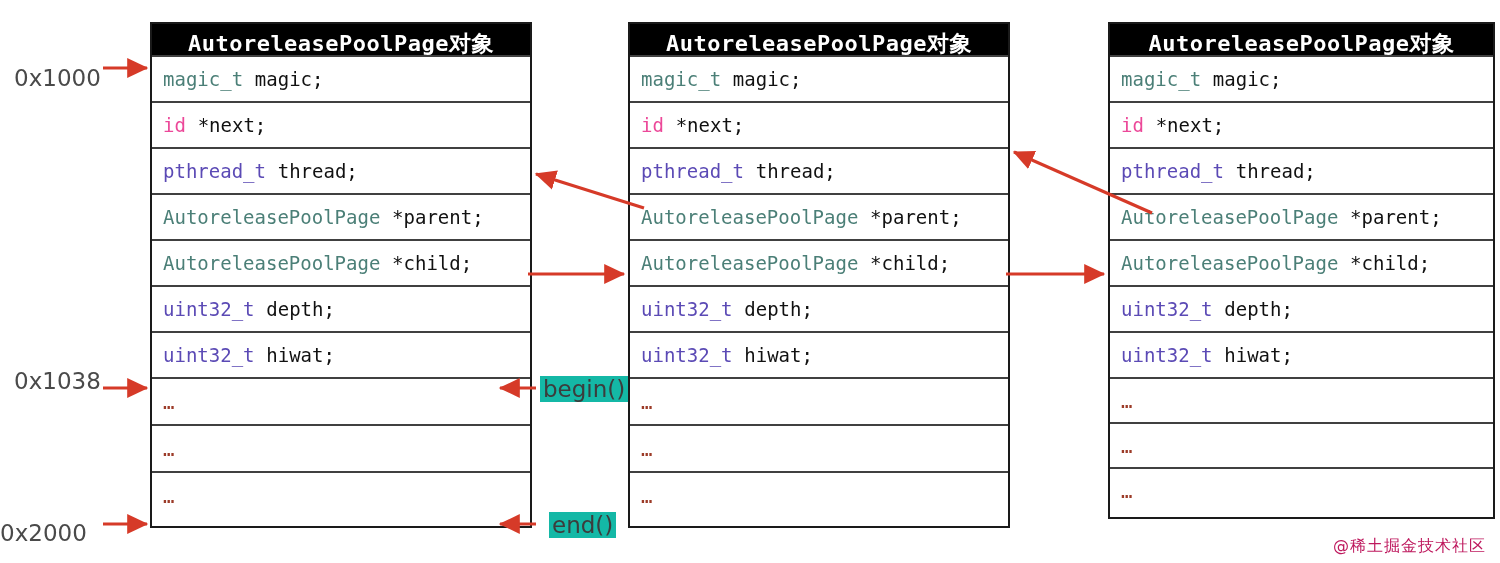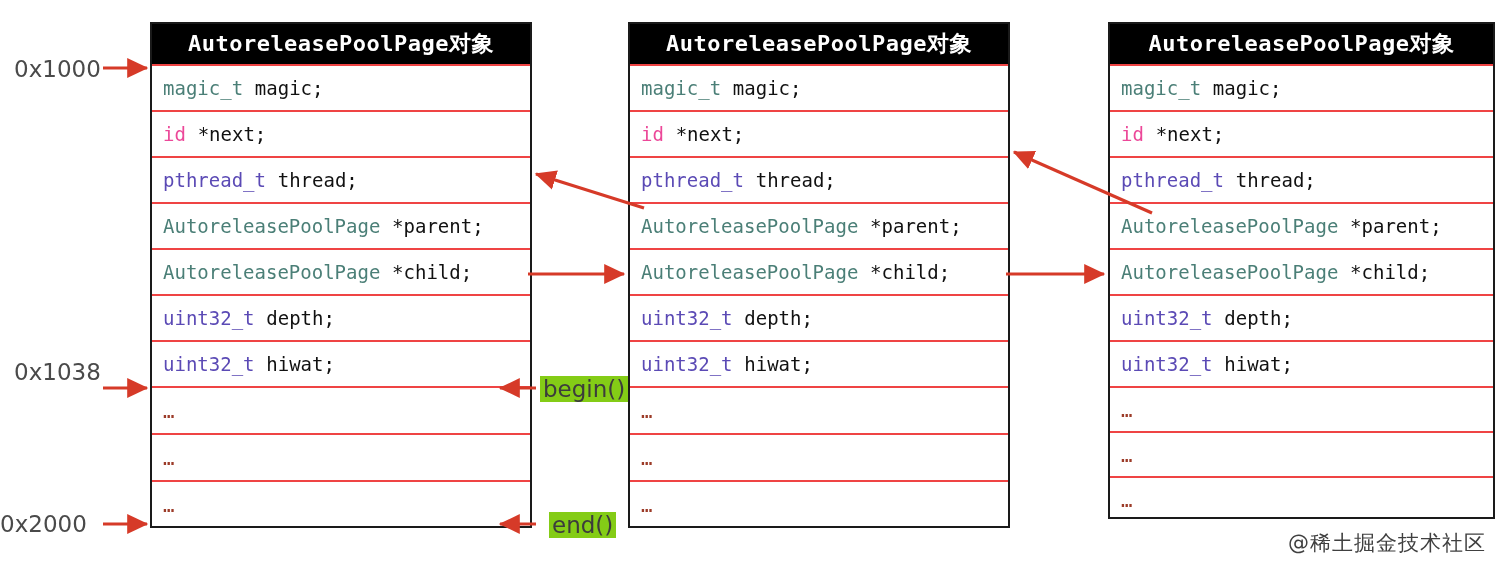--- a/index.html
+++ b/index.html
@@ -23,44 +23,45 @@
   }
 
   
   .addr {
     position: absolute;
     font-family: "DejaVu Sans", sans-serif;
     font-size: 23px;
     color: #4a4a4a;
     letter-spacing: 0px;
     white-space: nowrap;
+    margin-top: 9px;
   }
 
   
   .page-box {
     position: absolute;
     border: 2px solid #1a1a1a;
     box-sizing: border-box;
     background: #ffffff;
   }
   .box-header {
     background: #000000;
     color: #ffffff;
     font-family: "DejaVu Sans Mono", monospace;
     font-size: 22px;
     font-weight: bold;
     text-align: center;
     line-height: 40px;
-    height: 40px;
+    height: 31px;
     letter-spacing: 0.5px;
     white-space: nowrap;
     overflow: hidden;
   }
   .row {
-    border-top: 2px solid #ef4444;
+    border-top: 2px solid #404040;
     box-sizing: border-box;
     font-family: "DejaVu Sans Mono", monospace;
     font-size: 19px;
     color: #111111;
     padding-left: 11px;
     display: flex;
     align-items: center;
     white-space: nowrap;
     overflow: hidden;
   }
@@ -85,32 +86,32 @@
     pointer-events: none;
   }
 
   
   .caption {
     position: absolute;
     font-family: "DejaVu Sans", sans-serif;
     font-size: 23px;
     color: #3c3c3c;
     white-space: nowrap;
-    background: #84cc16;
+    background: #14b8a6;
     padding: 0 3px;
   }
 
   
   .watermark {
     position: absolute;
     right: 14px;
     bottom: 6px;
     font-family: "DejaVu Sans", sans-serif;
-    font-size: 21px;
-    color: #404040;
+    font-size: 16px;
+    color: #be185d;
     white-space: nowrap;
     letter-spacing: 1px;
   }
 </style>
 </head>
 <body>
 
 <div class="stage">
 
   <div class="addr" style="left:14px; top:56px;">0x1000</div>

